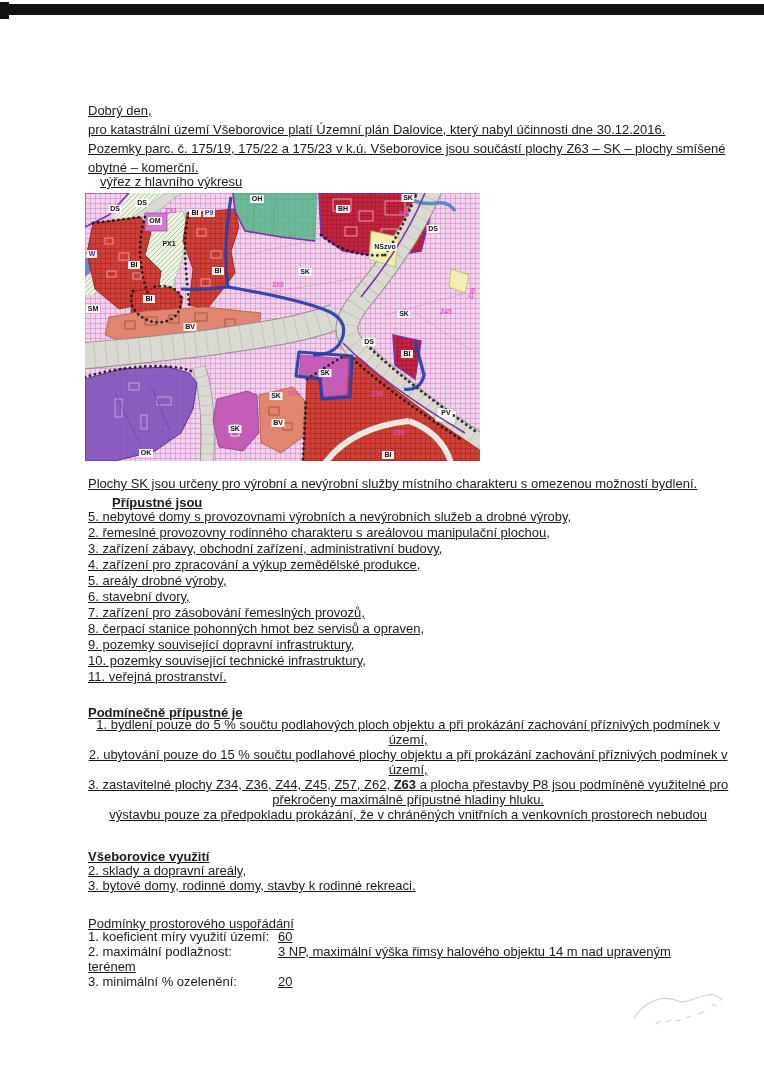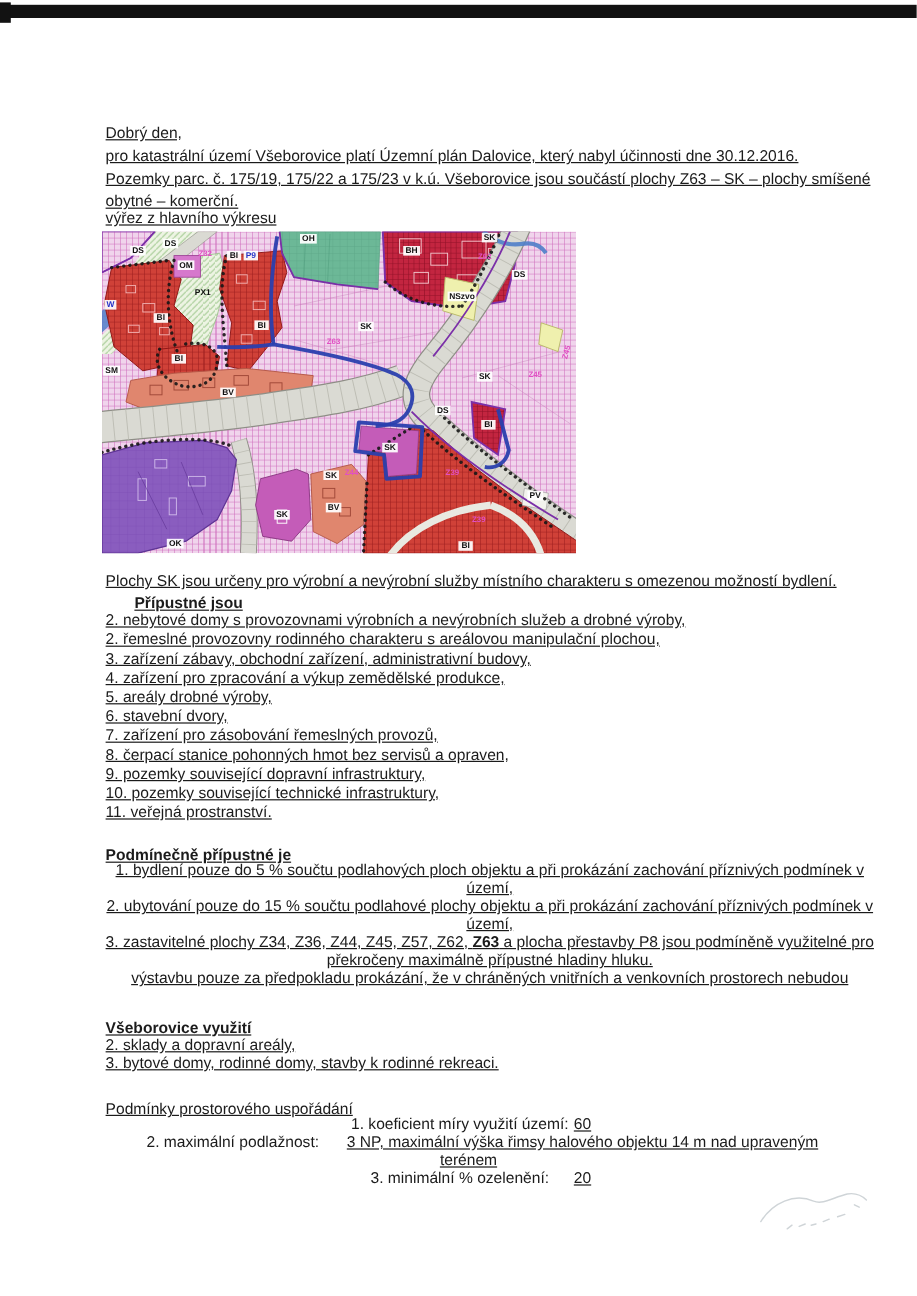--- a/index.html
+++ b/index.html
@@ -32,21 +32,21 @@
 <div class="topbar"></div>
 <div class="topbar-notch"></div>
 
 <div class="abs txt" style="left:88px;top:101px;">
   <div class="line">Dobrý den,</div>
   <div class="line">pro katastrální území Všeborovice platí Územní plán Dalovice, který nabyl účinnosti dne 30.12.2016.</div>
   <div class="line">Pozemky parc. č. 175/19, 175/22 a 175/23 v k.ú. Všeborovice jsou součástí plochy Z63 – SK – plochy smíšené</div>
   <div class="line">obytné – komerční.</div>
 </div>
 
-<div class="abs txt" style="left:88px;top:172px;">výřez z hlavního výkresu</div>
+<div class="abs txt" style="left:100px;top:172px;">výřez z hlavního výkresu</div>
 
 <div id="map-wrap">
 <svg width="395" height="268" viewBox="0 0 395 268">
   <defs>
     <pattern id="skM" width="5" height="5" patternUnits="userSpaceOnUse">
       <rect width="5" height="5" fill="#f0d4ec"></rect>
           <path d="M0 0H5M0 0V5" stroke="#cf6cbd" stroke-width="0.9"></path>
     </pattern>
     <pattern id="biH" width="5" height="5" patternUnits="userSpaceOnUse">
       <rect width="5" height="5" fill="#d04138"></rect>
@@ -333,21 +333,21 @@
           <text class="kz">BV</text>
         </g>
   </g>
 </svg>
 </div>
 
 <div class="abs txt" style="left:88px;top:474px;">Plochy SK jsou určeny pro výrobní a nevýrobní služby místního charakteru s omezenou možností bydlení.</div>
 
 <div class="abs txt bold lh15" style="left:88px;top:493px;margin-left:24px;"><span class="line">Přípustné jsou</span></div>
 <div class="abs txt lh16" style="left:88px;top:509px;">
-  <div class="line">2. nebytové domy s provozovnami výrobních a nevýrobních služeb a drobné výroby,</div>
+  <div class="line">5. nebytové domy s provozovnami výrobních a nevýrobních služeb a drobné výroby,</div>
   <div class="line">2. řemeslné provozovny rodinného charakteru s areálovou manipulační plochou,</div>
   <div class="line">3. zařízení zábavy, obchodní zařízení, administrativní budovy,</div>
   <div class="line">4. zařízení pro zpracování a výkup zemědělské produkce,</div>
   <div class="line">5. areály drobné výroby,</div>
   <div class="line">6. stavební dvory,</div>
   <div class="line">7. zařízení pro zásobování řemeslných provozů,</div>
   <div class="line">8. čerpací stanice pohonných hmot bez servisů a opraven,</div>
   <div class="line">9. pozemky související dopravní infrastruktury,</div>
   <div class="line">10. pozemky související technické infrastruktury,</div>
   <div class="line">11. veřejná prostranství.</div>
@@ -366,21 +366,21 @@
   <div class="line">výstavbu pouze za předpokladu prokázání, že v chráněných vnitřních a venkovních prostorech nebudou</div>
 </div>
 
 <div class="abs txt bold lh15" style="left:88px;top:847px;"><span class="line">Všeborovice využití</span></div>
 <div class="abs txt lh15" style="left:88px;top:863px;">
   <div class="line">2. sklady a dopravní areály,</div>
   <div class="line">3. bytové domy, rodinné domy, stavby k rodinné rekreaci.</div>
 </div>
 
 <div class="abs txt lh15" style="left:88px;top:914px;"><span class="line">Podmínky prostorového uspořádání</span></div>
-<div class="abs txt lh15" style="left:99px;top:929px;text-align:center;">
+<div class="abs txt lh15" style="left:88px;top:929px;">
   <div class="line">
     <span class="plabel">1. koeficient míry využití území:</span><span>60</span>
   </div>
   <div class="line">
     <span class="plabel">2. maximální podlažnost:</span><span>3 NP, maximální výška řimsy halového objektu 14 m nad upraveným</span>
   </div>
   <div class="line">terénem</div>
   <div class="line">
     <span class="plabel">3. minimální % ozelenění:</span><span>20</span>
   </div>

